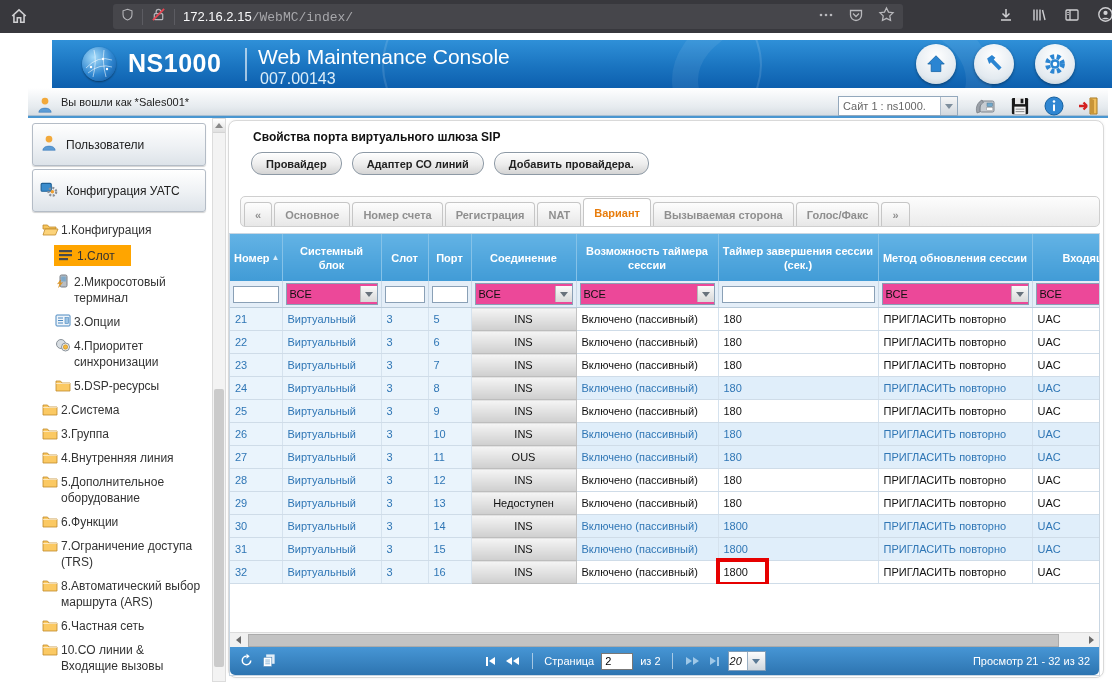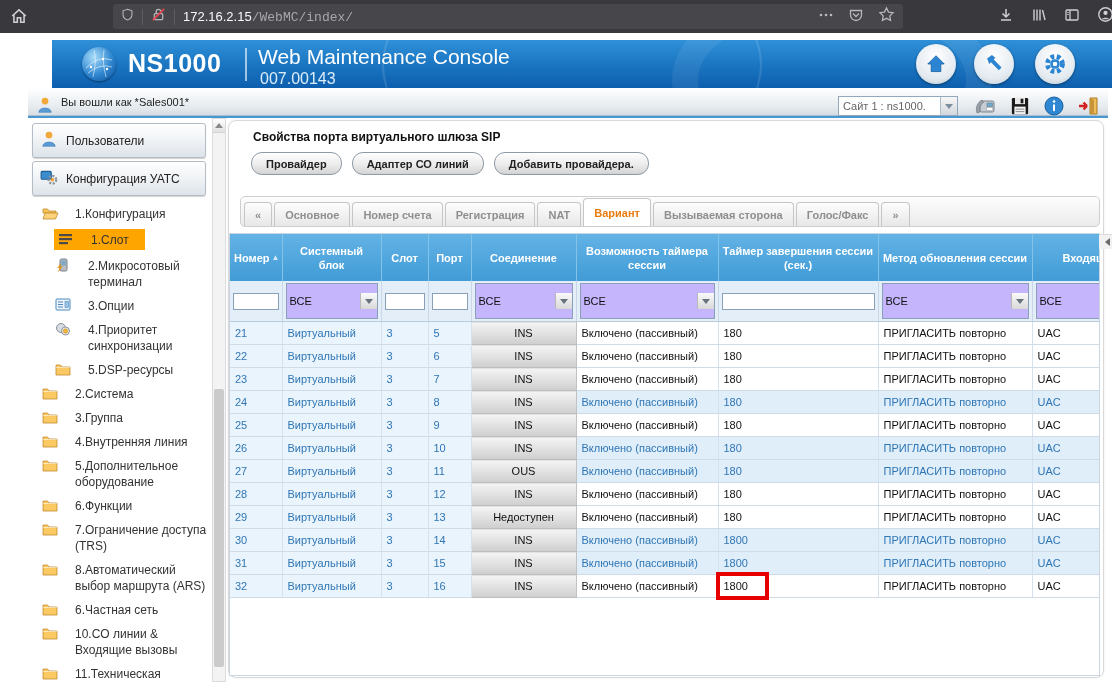--- a/index.html
+++ b/index.html
@@ -44,25 +44,25 @@
   .site-select .txt{flex:1;padding:0 4px;white-space:nowrap;overflow:hidden;}
   .site-select .btn{width:17px;height:18px;background:linear-gradient(#f6f6f6,#d2d8de);
       border-left:1px solid #aebccb;display:flex;align-items:center;justify-content:center;}
   .ub-icons{display:flex;align-items:center;gap:14px;margin-left:16px;margin-right:2px;}
   .tri-down-s{width:0;height:0;border-left:4px solid transparent;border-right:4px solid transparent;border-top:5px solid #7e8e9c;}
   .blue-line{position:absolute;left:28px;top:116px;width:1080px;height:2px;background:#4a96d0;}
 
   
   .sidebar{position:absolute;left:28px;top:118px;width:198px;height:564px;background:#fff;overflow:hidden;}
   .side-inner{position:absolute;left:2px;top:2px;width:178px;}
-  .side-btn{margin:3px 2px;height:35px;border:1px solid #b4bcc6;border-radius:3px;
+  .side-btn{margin:3px 2px;height:43px;border:1px solid #b4bcc6;border-radius:3px;
       background:linear-gradient(#ffffff,#eef1f4 55%,#dde3e9);display:flex;align-items:center;gap:8px;
       padding:0 7px;font-size:12px;color:#222;box-shadow:0 1px 1px rgba(0,0,0,.18);}
   .tree{margin-top:9px;padding-left:5px;}
-  .tree-item{display:flex;gap:16px;margin:7px 0 7px 6px;font-size:12px;color:#333;align-items:flex-start;width:fit-content;}
+  .tree-item{display:flex;gap:2px;margin:7px 0 7px 6px;font-size:12px;color:#333;align-items:flex-start;width:fit-content;}
   .tree-item.lvl2{margin-left:19px;}
   .tree-item .ic{flex:0 0 auto;width:18px;display:flex;justify-content:center;margin-top:1px;}
   .tree-item .lbl{line-height:16px;max-width:140px;padding-top:1px;}
   .tree-item.active{background:#ffa500;padding:2px 16px 2px 3px;margin-top:4px;margin-bottom:4px;}
   .side-scroll{position:absolute;right:0;top:0;width:14px;height:564px;background:#f3f3f3;border:1px solid #dcdcdc;}
   .ss-up{height:14px;background:linear-gradient(#ffffff,#e0e0e0);display:flex;align-items:center;justify-content:center;border-bottom:1px solid #d4d4d4;}
   .ss-up i{width:0;height:0;border-left:4px solid transparent;border-right:4px solid transparent;border-bottom:5px solid #8a8a8a;}
   .ss-thumb{position:absolute;left:1px;right:1px;top:270px;height:278px;background:#cbcbcb;border-radius:2px;}
 
   
@@ -77,29 +77,29 @@
   .tabstrip{position:absolute;left:13px;top:78px;width:860px;height:31px;border:1px solid #cfcfcf;
       border-radius:5px;background:linear-gradient(#fdfdfd,#ebebeb);display:flex;align-items:flex-end;
       padding-left:3px;overflow:hidden;}
   .tab{height:24px;padding:0 10px;margin-right:2px;border:1px solid #c6c6c6;border-bottom:none;
       border-radius:4px 4px 0 0;background:linear-gradient(#fdfdfd,#e7e7e7);font-size:11px;font-weight:bold;
       color:#8f8f8f;display:flex;align-items:center;white-space:nowrap;}
   .tab.active{height:29px;background:#fff;color:#e87d0d;position:relative;z-index:2;margin-bottom:-1px;}
 
   
   .grid{position:absolute;left:2px;top:115px;width:871px;height:443px;border:1px solid #c9d6e2;
-      display:flex;flex-direction:row;background:#fff;}
+      display:flex;flex-direction:column;background:#fff;}
   .gviewport{width:100%;overflow:hidden;flex:0 0 auto;}
   table.g{border-collapse:collapse;table-layout:fixed;width:962px;}
   th.hcell{height:47px;background:linear-gradient(#63b3e5,#419bd6);color:#fff;font-size:11px;font-weight:bold;
       text-align:center;vertical-align:middle;border-right:1px solid #85c2e8;padding:2px 4px;line-height:14px;}
   .sortmark{font-size:8px;color:#d6ecfa;margin-left:2px;vertical-align:2px;}
   td.fcell{height:23px;background:#e4eef8;border-right:1px solid #c9d8e6;border-bottom:1px solid #b9cad9;padding:2px 3px;}
   .finput{width:100%;height:17px;border:1px solid #8aa0b6;font-size:11px;padding:0 2px;font-family:inherit;}
-  .fsel{height:36px;border:1px solid #8aa0b6;background:#c4b5fd;display:flex;align-items:center;font-size:11px;color:#111;}
+  .fsel{height:22px;border:1px solid #8aa0b6;background:#ec4899;display:flex;align-items:center;font-size:11px;color:#111;}
   .fsel .txt{flex:1;padding:0 3px;overflow:hidden;}
   .fsel .btn{flex:0 0 17px;height:16px;background:linear-gradient(#fafafa,#d8d8d8);border-left:1px solid #b8b8b8;
       display:flex;align-items:center;justify-content:center;}
   .fsel .btn i{width:0;height:0;border-left:4px solid transparent;border-right:4px solid transparent;border-top:5px solid #68727c;}
   td.c{height:23px;font-size:11px;padding:0 5px;border-right:1px solid #d5e2ee;border-bottom:1px solid #cfdce8;
       white-space:nowrap;overflow:hidden;}
   td.td-l{background:#eaf4fc;color:#2f76b5;}
   td.td-r{background:#fff;color:#111;}
   tr.chg td.td-r{background:#e0eefa;color:#2f76b5;}
   td.td-conn{background:linear-gradient(#f5f5f5,#cecece);text-align:center;color:#111;

